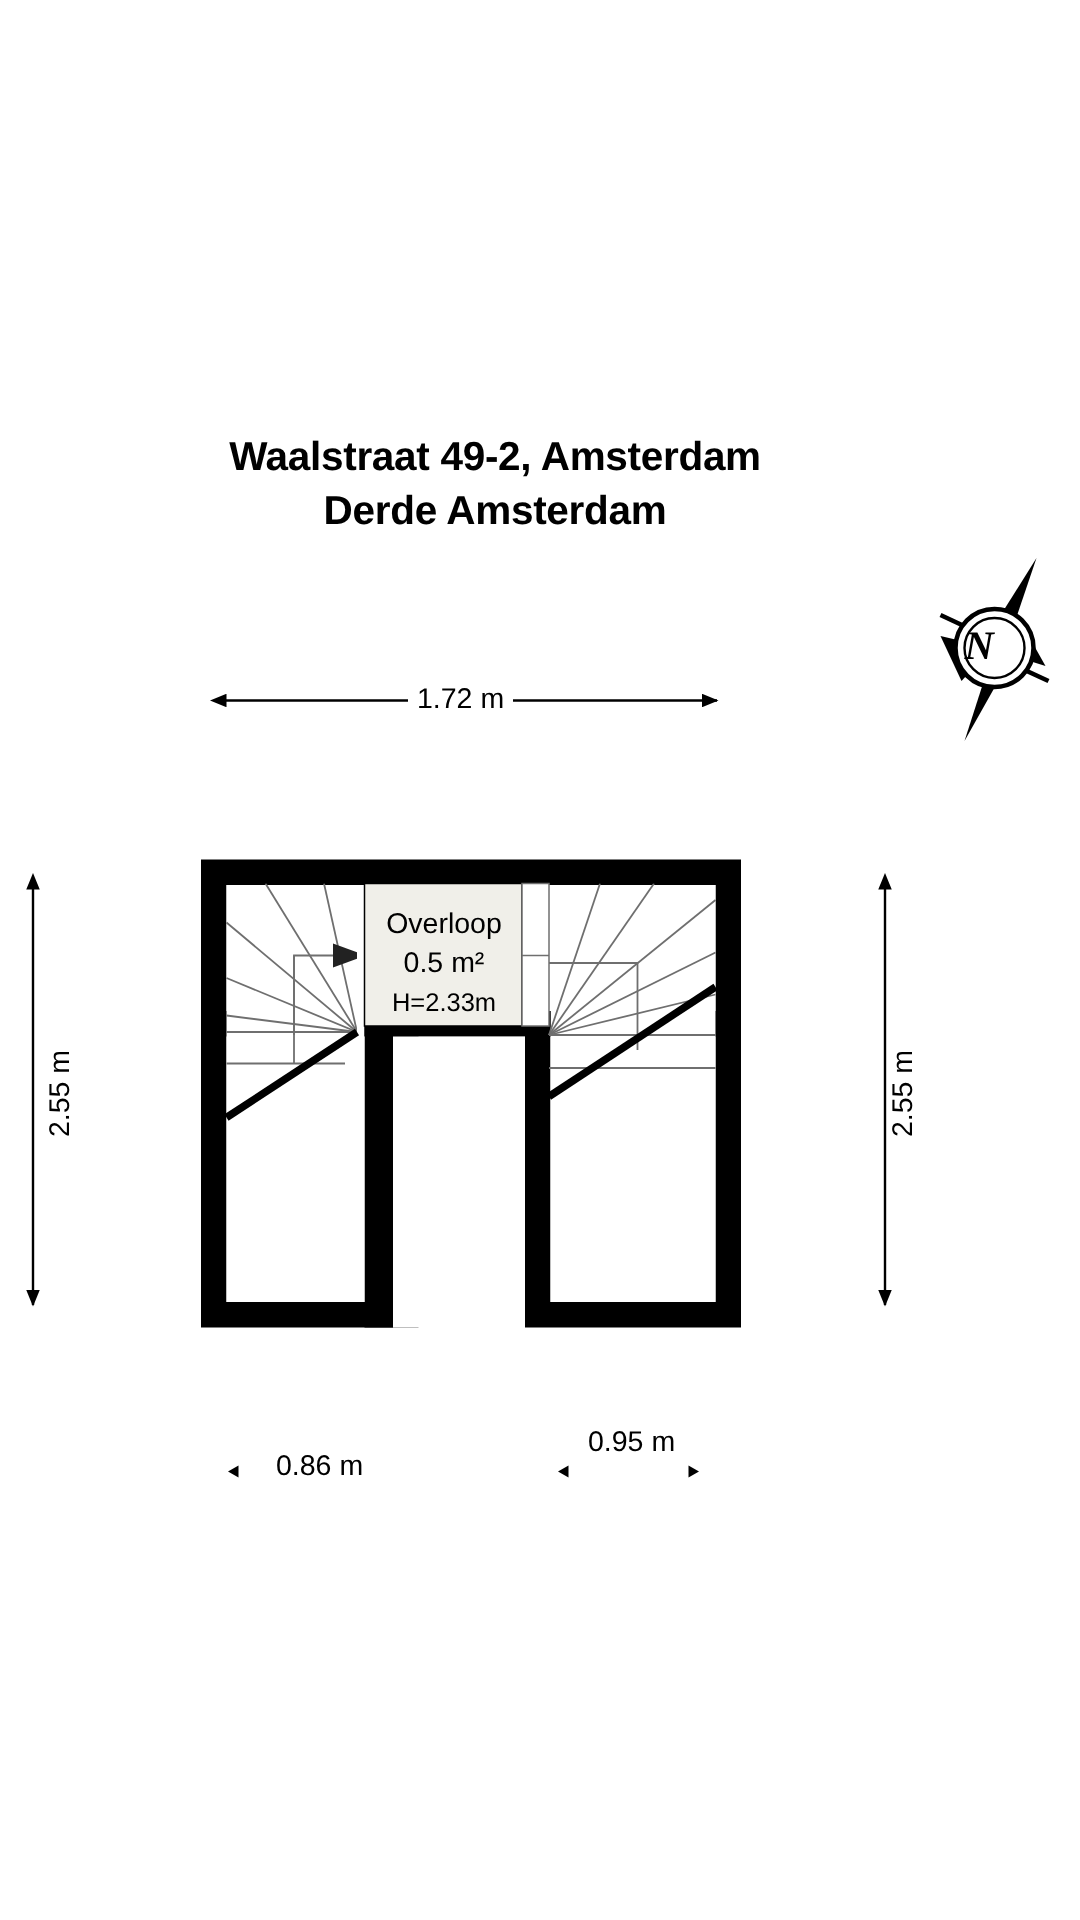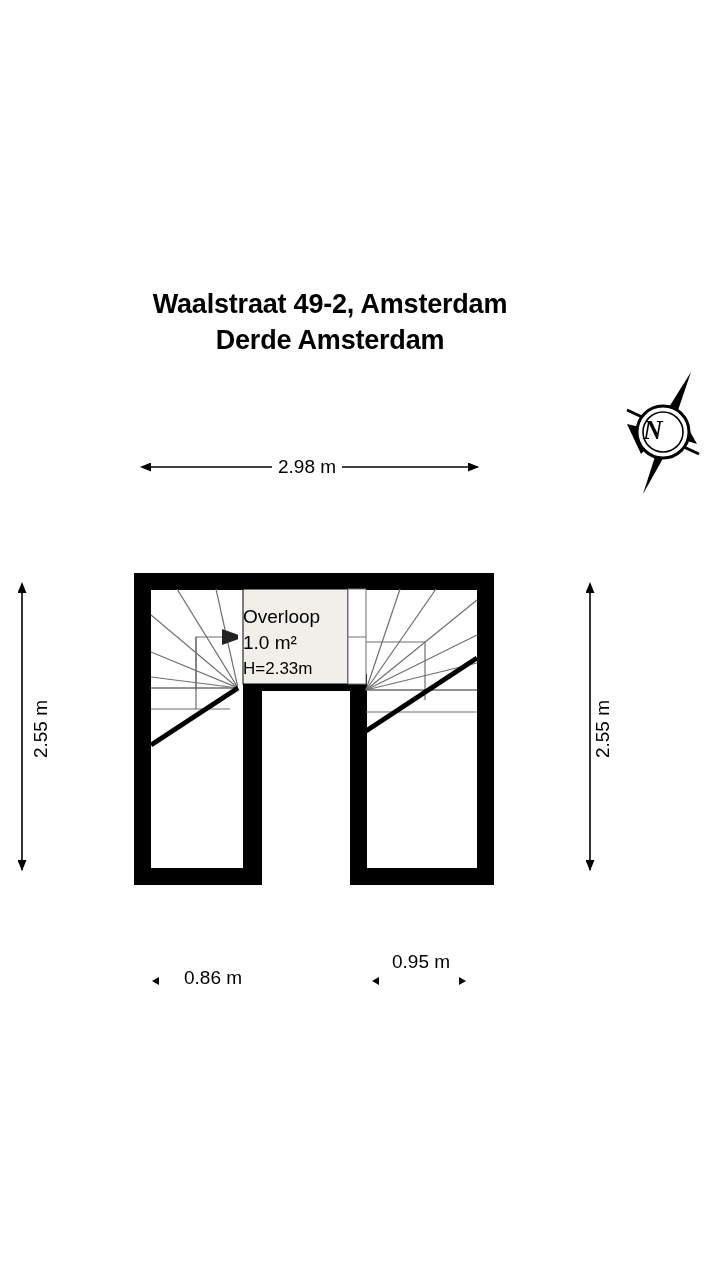--- a/index.html
+++ b/index.html
@@ -88,21 +88,21 @@
     left: 386px;
     top: 951px;
   }
 
   
   .room-label {
     position: absolute;
     left: 243px;
     top: 604px;
     width: 106px;
-    text-align: left;
+    text-align: center;
     line-height: 26px;
   }
   .room-name { font-size: 19px; }
   .room-area { font-size: 19px; }
   .room-height { font-size: 17px; }
 
   
   .compass-n {
     position: absolute;
     left: 643px;
@@ -256,23 +256,23 @@
 
       <circle cx="0" cy="0" r="26" fill="#fff" stroke="#000" stroke-width="3"></circle>
       <circle cx="0" cy="0" r="20" fill="#fff" stroke="#000" stroke-width="1.6"></circle>
     </g>
   </svg>
 
   <div class="compass-n">N</div>
 
   <div class="room-label">
     <div class="room-name">Overloop</div>
-    <div class="room-area">1.0 m²</div>
+    <div class="room-area">0.5 m²</div>
     <div class="room-height">H=2.33m</div>
   </div>
 
-  <div class="dim-label dim-top">2.98 m</div>
+  <div class="dim-label dim-top">1.72 m</div>
   <div class="dim-label dim-left">2.55 m</div>
   <div class="dim-label dim-right">2.55 m</div>
   <div class="dim-label dim-bot-left">0.86 m</div>
   <div class="dim-label dim-bot-right">0.95 m</div>
 
 </div>
 
 </body></html>

